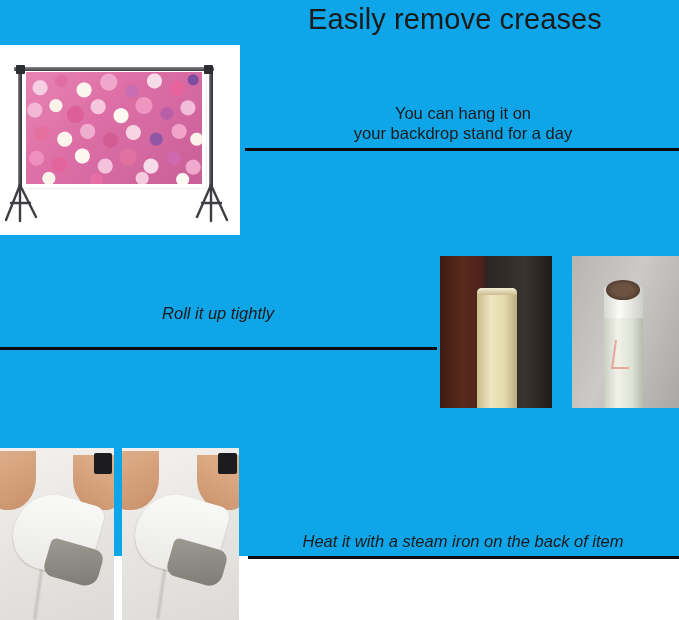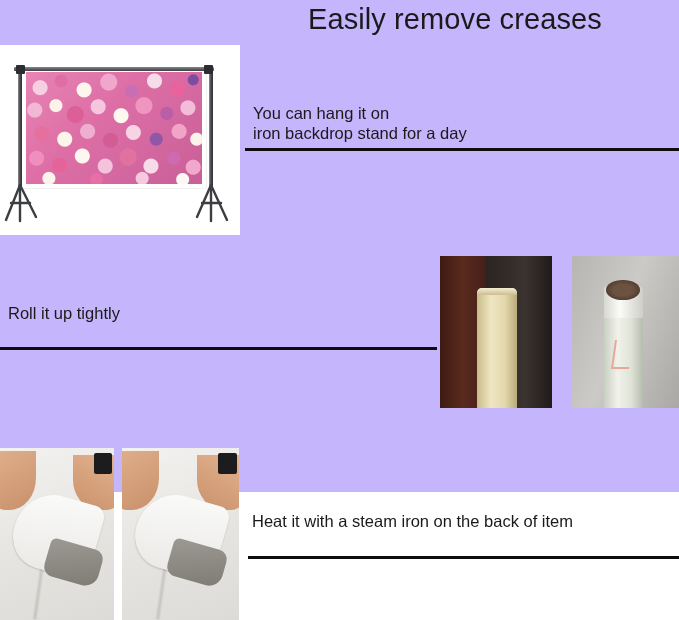--- a/index.html
+++ b/index.html
@@ -13,22 +13,22 @@
     position: relative;
     overflow: hidden;
     font-family: "Liberation Sans", sans-serif;
     color: #161616;
   }
 
   .page {
     position: absolute;
     inset: 0;
     width: 679px;
-    height: 492px;
-    background: #c4b5fd;
+    height: 556px;
+    background: #0ea5e9;
   }
 
   
   .title {
     position: absolute;
     left: 308px;
     top: 2px;
     width: 366px;
     font-size: 29px;
     line-height: 34px;
@@ -36,37 +36,37 @@
     color: #1a1a1a;
     white-space: nowrap;
   }
 
   
   .caption {
     position: absolute;
     font-size: 16.5px;
     line-height: 19.5px;
     color: #1a1a1a;
-    text-align: left;
+    text-align: center;
   }
   .caption .line { display: block; white-space: nowrap; }
 
   .rule {
     position: absolute;
     background: #0d0d0d;
     height: 3px;
   }
 
   #caption-hang { left: 253px; top: 104px; width: 420px; }
   #rule-hang { left: 245px; top: 148px; width: 434px; height: 3px; }
 
-  #caption-roll { left: 8px; top: 304px; width: 420px; }
+  #caption-roll { left: 8px; top: 304px; width: 420px; font-style: italic; }
   #rule-roll { left: 0px; top: 347px; width: 437px; height: 3px; }
 
-  #caption-iron { left: 252px; top: 512px; width: 422px; }
+  #caption-iron { left: 252px; top: 532px; width: 422px; font-style: italic; }
   #rule-iron { left: 248px; top: 556px; width: 431px; height: 3px; }
 
   
   .photo {
     position: absolute;
     overflow: hidden;
   }
 
   
   #photo-backdrop {
@@ -282,21 +282,21 @@
           <path d="M211 140 L227 175"></path>
           <path d="M211 140 L211 176"></path>
           <path d="M202 158 L221 158"></path>
         </g>
       </svg>
     </div>
   </div>
 
   <div class="caption" id="caption-hang">
     <span class="line">You can hang it on</span>
-    <span class="line">iron backdrop stand for a day</span>
+    <span class="line">your backdrop stand for a day</span>
   </div>
   <div class="rule" id="rule-hang"></div>
 
   <div class="caption" id="caption-roll">
     <span class="line">Roll it up tightly</span>
   </div>
   <div class="rule" id="rule-roll"></div>
 
   <div class="photo" id="photo-tube-dark">
     <div class="wood-left"></div>

